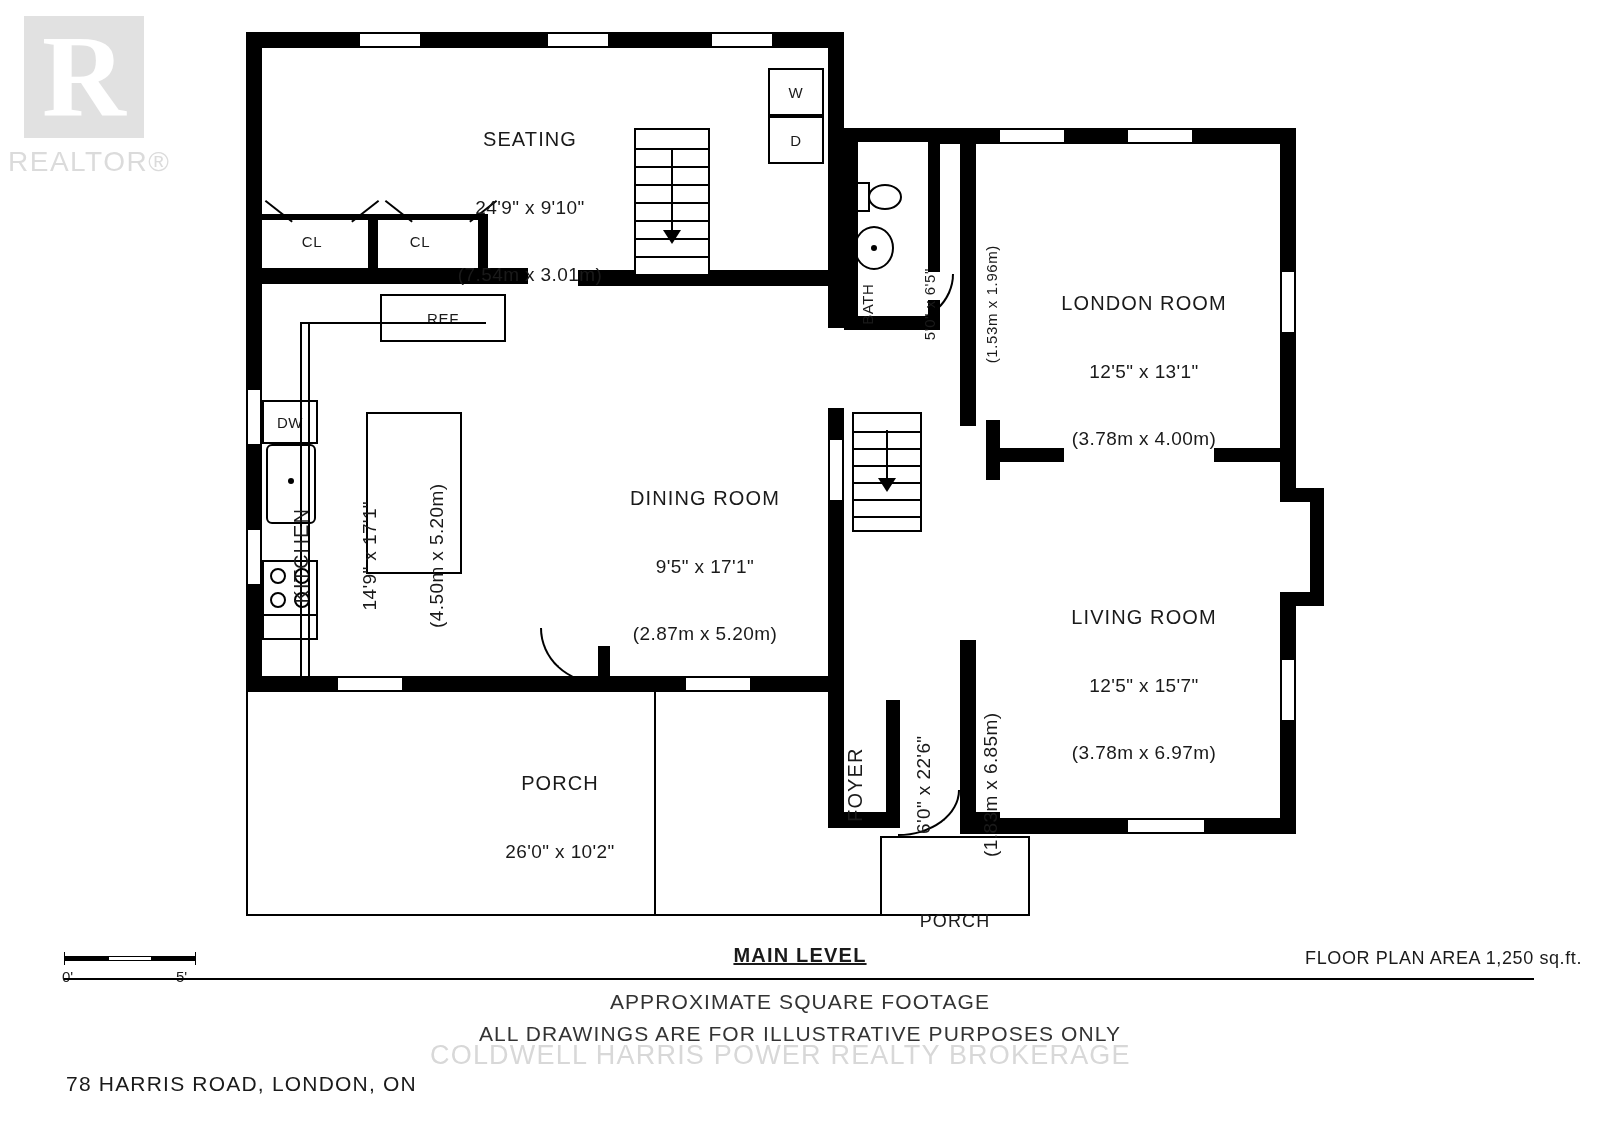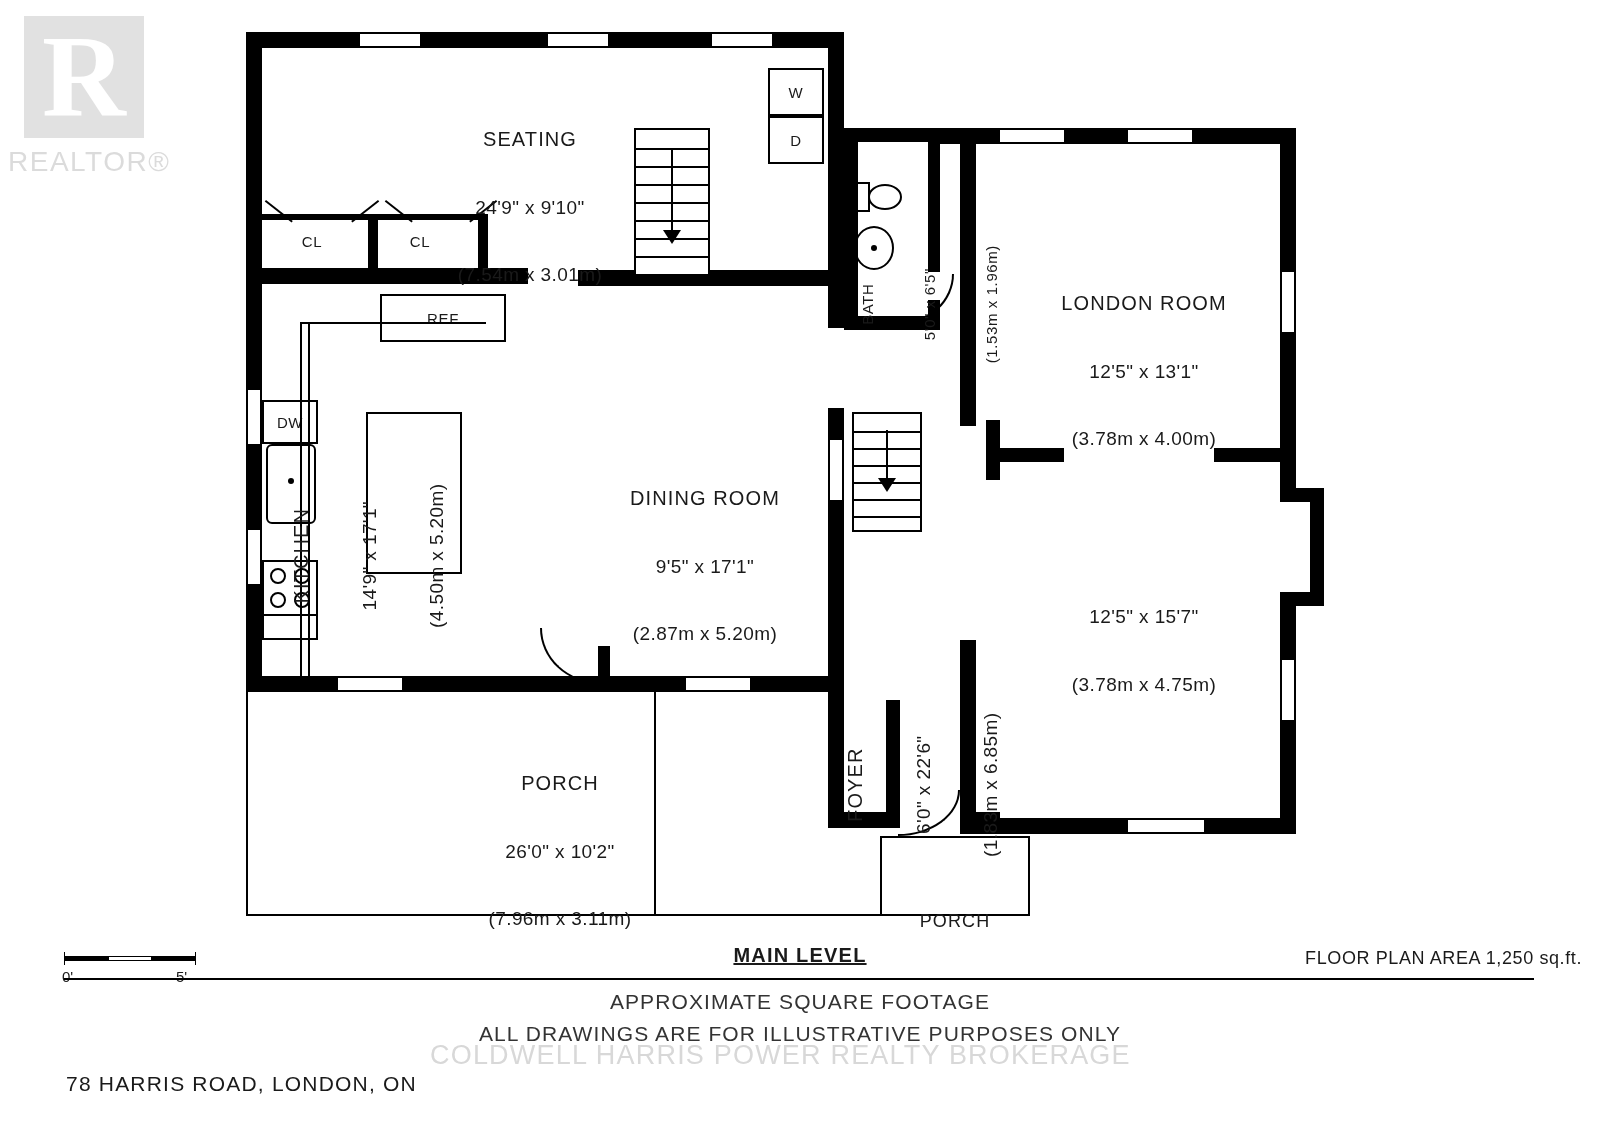--- a/index.html
+++ b/index.html
@@ -417,34 +417,34 @@
     <div class="small">(1.53m x 1.96m)</div>
   </div>
 
   <div class="label" style="left:984px; top:248px; width:320px;">
     <div class="rname">LONDON ROOM</div>
     <div class="rdim">12'5" x 13'1"</div>
     <div class="rdim">(3.78m x 4.00m)</div>
   </div>
 
   <div class="label" style="left:984px; top:562px; width:320px;">
+    <div class="rname">LIVING ROOM</div>
     <div class="rdim">12'5" x 15'7"</div>
-    <div class="rdim">(3.78m x 4.75m)</div>
+    <div class="rdim">(3.78m x 6.97m)</div>
   </div>
 
   <div class="label rot90" style="left:923px; top:700px; width:250px; margin-left:-125px; margin-top:-38px;">
     <div class="rname">FOYER</div>
     <div class="rdim">6'0" x 22'6"</div>
     <div class="rdim">(1.83m x 6.85m)</div>
   </div>
 
   <div class="label" style="left:400px; top:728px; width:320px;">
     <div class="rname">PORCH</div>
     <div class="rdim">26'0" x 10'2"</div>
-    <div class="rdim">(7.96m x 3.11m)</div>
   </div>
 
   <div class="label" style="left:880px; top:868px; width:150px;">
     <div class="rname" style="font-size:18px;">PORCH</div>
   </div>
 
   <div id="scalebar">
     <div class="seg" style="left:0; width:44px; background:#000;"></div>
     <div class="seg" style="left:44px; width:44px; background:#fff;"></div>
     <div class="seg" style="left:88px; width:44px; background:#000;"></div>

